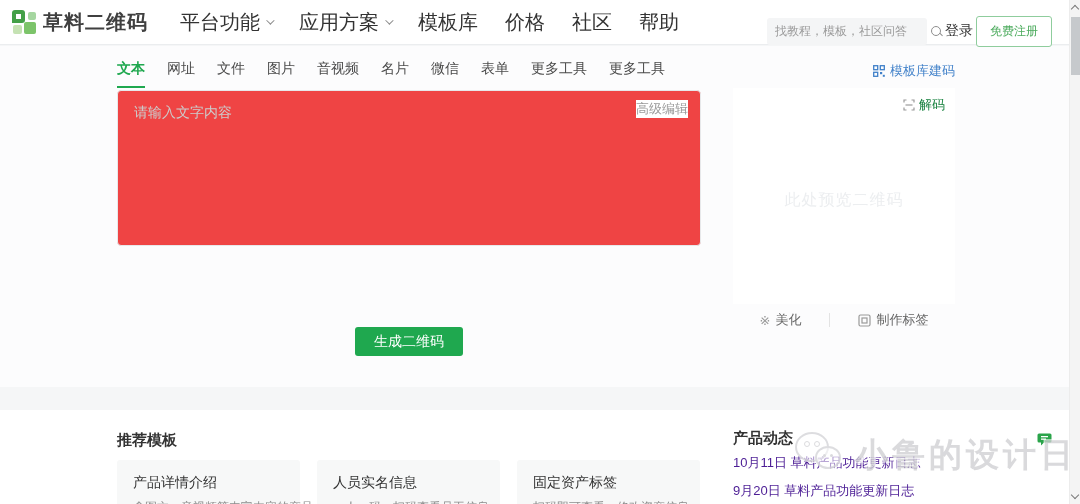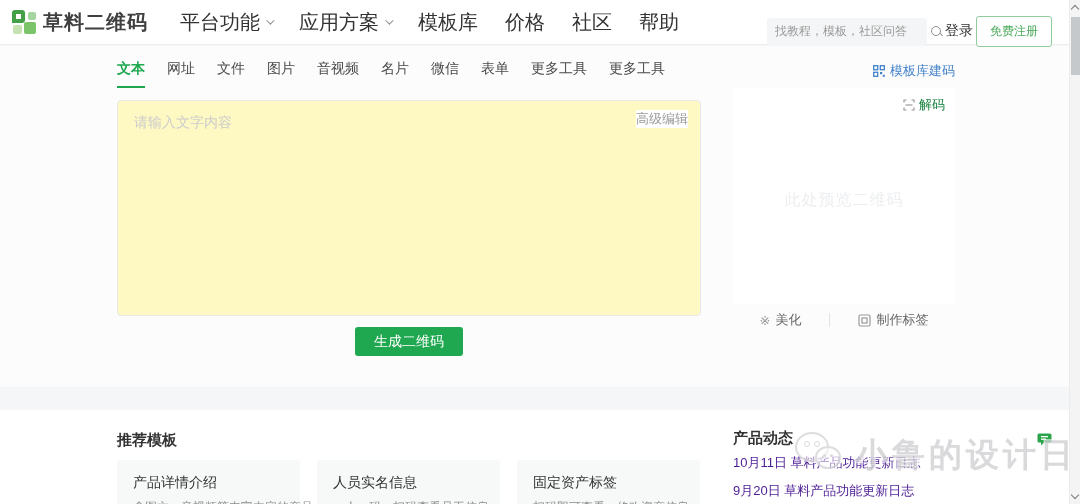--- a/index.html
+++ b/index.html
@@ -31,21 +31,21 @@
   .login-link { font-size:14px; color:#333; margin-right:3px; cursor:pointer; }
   .register-btn { font-size:12px; color:#4cab5d; border:1px solid #8fcd9d; background:#fff; border-radius:3px; padding:6px 13px; cursor:pointer; font-family:inherit; }
 
   
   .main-card { position:absolute; left:0; top:46px; width:1080px; height:341px; background:#fcfcfd; }
   .tabs-row { position:absolute; left:117px; top:14px; display:flex; align-items:flex-start; }
   .tab { font-size:14px; color:#4a4a4a; margin-right:22px; padding-bottom:8px; cursor:pointer; white-space:nowrap; }
   .tab.active { color:#1fa84f; font-weight:700; border-bottom:2px solid #1fa84f; }
   .tpl-link { position:absolute; right:125px; top:16px; font-size:13px; color:#4080c9; display:flex; align-items:center; cursor:pointer;justify-content:flex-end; }
   .tpl-link svg { margin-right:5px; }
-  .text-panel { position:absolute; left:117px; top:54px; width:584px; height:216px; background:#fef9c3; border:1px solid #e7e8ea; border-radius:4px; }
+  .text-panel { position:absolute; left:117px; top:44px; width:584px; height:156px; background:#ef4444; border:1px solid #e7e8ea; border-radius:4px; }
   .text-area { position:absolute; inset:0; border:none; outline:none; resize:none; background:transparent; font-size:14px; color:#333; padding:13px 16px; font-family:inherit; }
   .text-area::placeholder { color:#ccc; }
   .adv-edit { position:absolute; right:12px; top:9px; font-size:13px; color:#9a9a9a; cursor:pointer; background:#fff; }
   .qr-panel { position:absolute; left:733px; top:42px; width:222px; height:216px; background:#fff; }
   .decode-link { position:absolute; right:10px; top:8px; font-size:13px; color:#15803d; display:flex; align-items:center; cursor:pointer; }
   .decode-link svg { margin-right:4px; }
   .qr-placeholder { position:absolute; left:0; right:0; top:102px; text-align:center; font-size:16px; color:#eceef0; letter-spacing:1px; }
   .qr-actions { position:absolute; left:733px; top:265px; width:222px; display:flex; align-items:center; justify-content:center; }
   .qr-action { display:flex; align-items:center; font-size:13px; color:#666; cursor:pointer; }
   .qr-action .ico-txt { color:#999; margin-right:5px; font-size:13px; }

